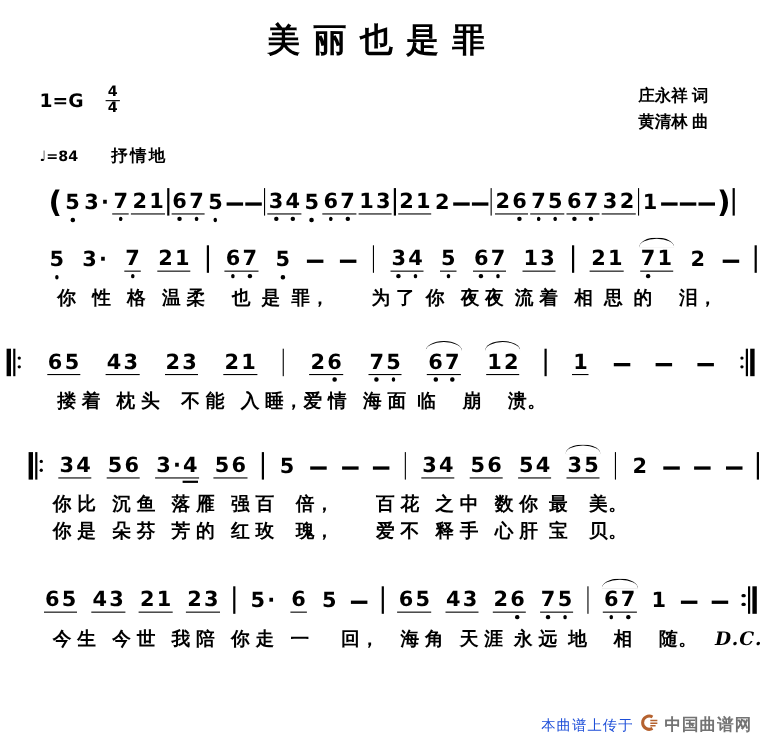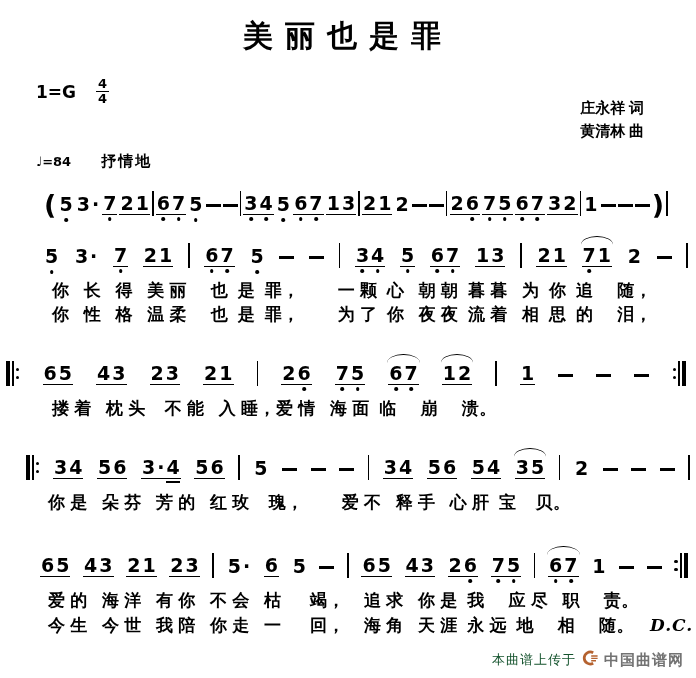--- a/index.html
+++ b/index.html
@@ -3,21 +3,21 @@
 <meta charset="utf-8">
 <style>
   html,body{margin:0;padding:0;background:#ffffff;}
   body{width:696px;height:678px;position:relative;overflow:hidden;
        font-family:"Liberation Serif",serif;color:#000;}
   .title{text-align:center;padding-top:16px;font-size:30px;font-weight:bold;letter-spacing:12px;}
   .meta{display:flex;justify-content:space-between;align-items:flex-start;margin:20px 52px 0 36px;}
   .keysig{font-weight:bold;font-size:17px;font-family:"DejaVu Sans",sans-serif;display:flex;align-items:center;gap:20px;}
   .ts{display:inline-flex;flex-direction:column;align-items:center;font-size:13px;line-height:1.1;}
   .ts .up{border-bottom:1.6px solid #000;padding:0 2px;}
-  .credits{font-size:15px;font-weight:bold;line-height:1.5;text-align:left;margin-top:20px;}
+  .credits{font-size:15px;font-weight:bold;line-height:1.5;text-align:left;}
   .tempo{margin:10px 0 0 36px;display:flex;align-items:baseline;gap:30px;font-weight:bold;}
   .tempo .mark{font-family:"DejaVu Sans",sans-serif;font-size:13px;}
   .tempo .expr{font-size:15px;letter-spacing:2px;}
 
   .system{margin-top:26px;padding:0 10px 0 40px;}
   #systems .system:nth-child(1){margin-top:4px;padding:0 28px 0 44px;}
   #systems .system:nth-child(2){margin-top:20px;padding:0 8px 0 44px;}
   #systems .system:nth-child(3){padding:0 10px 0 6px;}
   #systems .system:nth-child(4){padding:0 6px 0 26px;}
   #systems .system:nth-child(5){margin-top:30px;padding:0 8px 0 40px;}
@@ -42,21 +42,21 @@
   .rpt .thick{width:3.6px;height:25px;background:#000;}
   .rpt .thin{width:1.7px;height:25px;background:#000;}
   .rpt .rdots{display:flex;flex-direction:column;gap:5px;}
   .rpt .rdots i{width:3.2px;height:3.2px;background:#000;border-radius:50%;display:block;}
   .paren{font-family:"DejaVu Sans",sans-serif;font-size:27px;font-weight:bold;line-height:24px;margin-bottom:-2px;}
 
   .lyr{white-space:pre;font-weight:bold;font-size:17px;line-height:24px;letter-spacing:0.5px;}
   .dc{font-style:italic;font-weight:bold;font-size:17px;font-family:"DejaVu Serif",serif;margin-left:16px;letter-spacing:1px;text-align:center;}
 
   .footer{position:absolute;right:12px;bottom:8px;display:flex;align-items:center;gap:5px;}
-  .footer .pre{font-size:13px;color:#14532d;letter-spacing:1px;}
+  .footer .pre{font-size:13px;color:#1d4ed8;letter-spacing:1px;}
   .footer .site{font-weight:bold;font-size:15px;font-family:"DejaVu Sans",sans-serif;letter-spacing:1px;}
 </style>
 </head>
 <body>
 
 <div class="title">美丽也是罪</div>
 
 <div class="meta">
   <div class="keysig">
     <span>1=G</span>
@@ -269,21 +269,20 @@
           </span>
         </span>
         <span class="tk">
           <span class="digits">
             <span class="ch">2</span>
           </span>
         </span>
         <span class="dash"></span>
         <span class="bl"></span>
       </div>
-      <div class="lyr"><span>你   长   得   美 丽     也  是  罪，        一 颗  心   朝 朝  暮 暮   为  你  追     随，</span></div>
       <div class="lyr"><span>你   性   格   温 柔     也  是  罪，        为 了  你   夜 夜  流 着   相  思  的     泪，</span></div>
     </div>
     <div class="system">
       <div class="notes">
         <span class="rpt">
           <span class="thick"></span>
           <span class="thin"></span>
           <span class="rdots">
             <i></i>
             <i></i>
@@ -434,20 +433,21 @@
         <span class="tk">
           <span class="digits">
             <span class="ch">2</span>
           </span>
         </span>
         <span class="dash"></span>
         <span class="dash"></span>
         <span class="dash"></span>
         <span class="bl"></span>
       </div>
+      <div class="lyr"><span>你 比   沉 鱼   落 雁   强 百    倍，        百 花   之 中   数 你  最    美。</span></div>
       <div class="lyr"><span>你 是   朵 芬   芳 的   红 玫    瑰，        爱 不   释 手   心 肝  宝    贝。</span></div>
     </div>
     <div class="system">
       <div class="notes">
         <span class="tk">
           <span class="digits ul">
             <span class="ch">6</span>
             <span class="ch">5</span>
           </span>
         </span>
@@ -529,21 +529,20 @@
         <span class="dash"></span>
         <span class="rpt">
           <span class="rdots">
             <i></i>
             <i></i>
           </span>
           <span class="thin"></span>
           <span class="thick"></span>
         </span>
       </div>
-      <div class="lyr"><span>爱 的   海 洋   有 你   不 会   枯      竭，    追 求   你 是  我     应 尽   职     责。</span></div>
       <div class="lyr"><span>今 生   今 世   我 陪   你 走   一      回，    海 角   天 涯  永 远  地     相     随。</span><span class="dc">D.C.</span></div>
     </div>
   </div>
 
 <div class="footer">
   <span class="pre">本曲谱上传于</span>
   <span>
     <svg width="18" height="16" viewBox="0 0 22 20" aria-hidden="true">
       <path d="M15 3.5 A7.5 7.5 0 1 0 15 16.5" fill="none" stroke="#b5622f" stroke-width="3.4"></path>
       <path d="M12.5 7.5h8M12.5 10.5h8M12.5 13.5h6" stroke="#b5622f" stroke-width="1.7" fill="none"></path>

